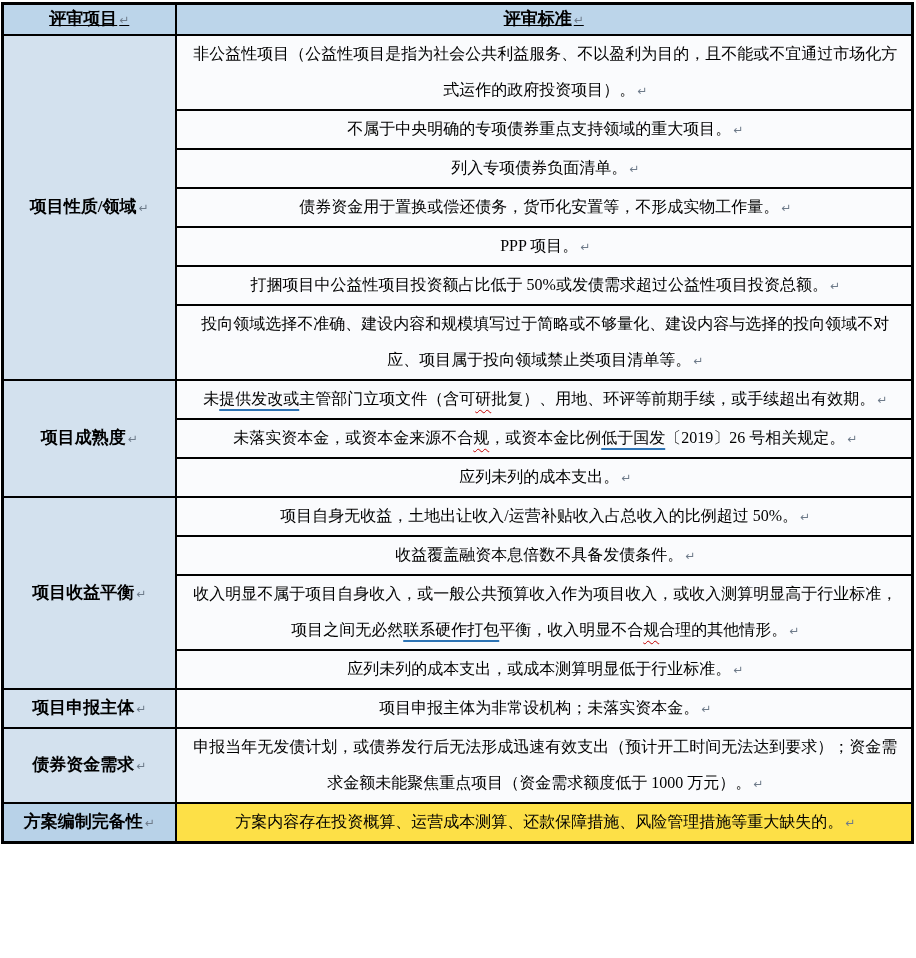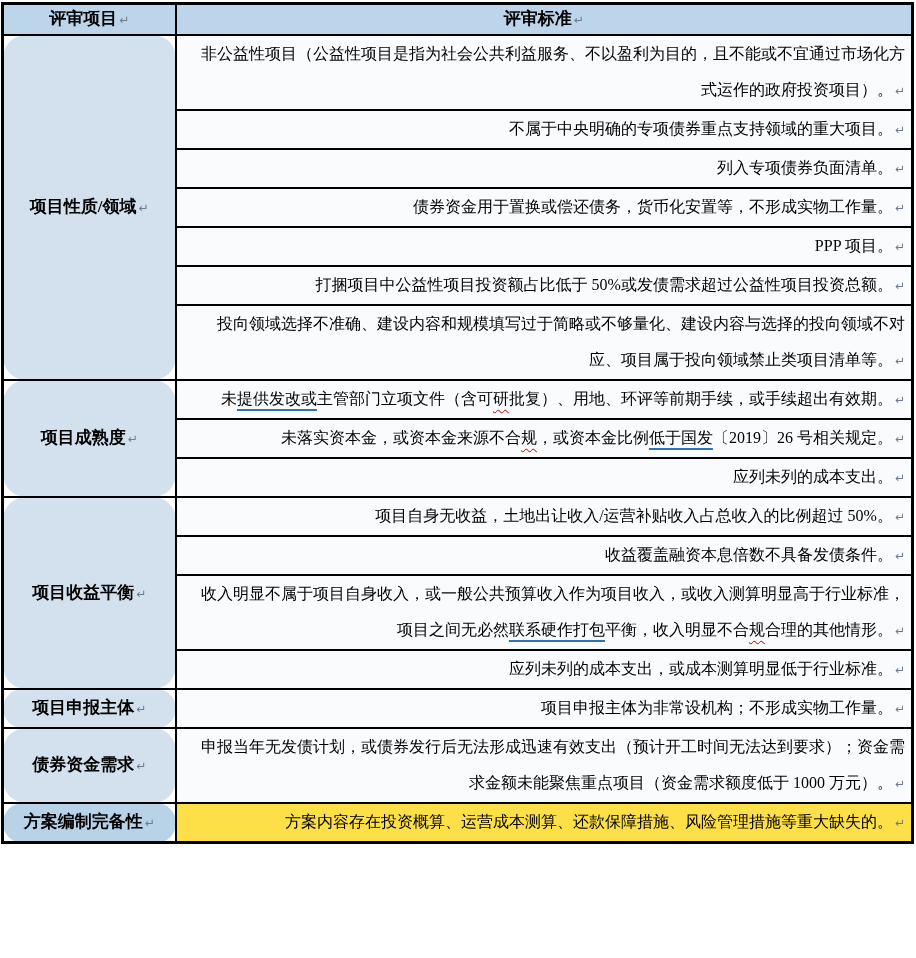--- a/index.html
+++ b/index.html
@@ -31,40 +31,40 @@
   col.c-label { width: 173px; }
   
   th.hdr {
     background: #bcd5ea;
     font-weight: bold;
     font-size: 17px;
     text-align: center;
     height: 31px;
     line-height: 27px;
     padding: 0;
+    text-decoration: underline;
   }
   
   th.lbl {
     background: #d3e1ee;
     font-weight: bold;
     font-size: 17px;
     text-align: center;
     vertical-align: middle;
     padding: 0 2px;
     line-height: 24px;
-    border-radius: 23px;
   }
   
   td.std {
     background: #fafbfd;
     font-size: 16px;
     line-height: 36px;
     vertical-align: middle;
     padding: 0 6px 0 9px;
-    text-align: right;
+    text-align: center;
     margin-top: 44px;
   }
   
   tr.hl th.lbl { background: #b8d2e8; text-align: center; }
   tr.hl td.std { background: #fde047; }
   
   .ret {
     font-family: "DejaVu Sans", sans-serif;
     font-weight: normal;
     font-size: 12px;
@@ -148,21 +148,21 @@
       </tr>
       <tr>
         <td class="std"><span><span>收入明显不属于项目自身收入，或一般公共预算收入作为项目收入，或收入测算明显高于行业标准，项目之间无必然</span><span class="ul-blue">联系硬作打包</span><span>平衡，收入明显不合</span><span class="sq-red">规</span><span>合理的其他情形。</span></span><span class="ret">↵</span></td>
       </tr>
       <tr>
         <td class="std"><span><span>应列未列的成本支出，或成本测算明显低于行业标准。</span></span><span class="ret">↵</span></td>
       </tr>
 
       <tr>
         <th class="lbl"><span>项目申报主体</span><span class="ret">↵</span></th>
-        <td class="std"><span><span>项目申报主体为非常设机构；不形成实物工作量。</span></span><span class="ret">↵</span></td>
+        <td class="std"><span><span>项目申报主体为非常设机构；未落实资本金。</span></span><span class="ret">↵</span></td>
       </tr>
 
       <tr>
         <th class="lbl"><span>债券资金需求</span><span class="ret">↵</span></th>
         <td class="std"><span><span>申报当年无发债计划，或债券发行后无法形成迅速有效支出（预计开工时间无法达到要求）；资金需求金额未能聚焦重点项目（资金需求额度低于 1000 万元）。</span></span><span class="ret">↵</span></td>
       </tr>
 
       <tr class="hl">
         <th class="lbl"><span>方案编制完备性</span><span class="ret">↵</span></th>
         <td class="std"><span><span>方案内容存在投资概算、运营成本测算、还款保障措施、风险管理措施等重大缺失的。</span></span><span class="ret">↵</span></td>

